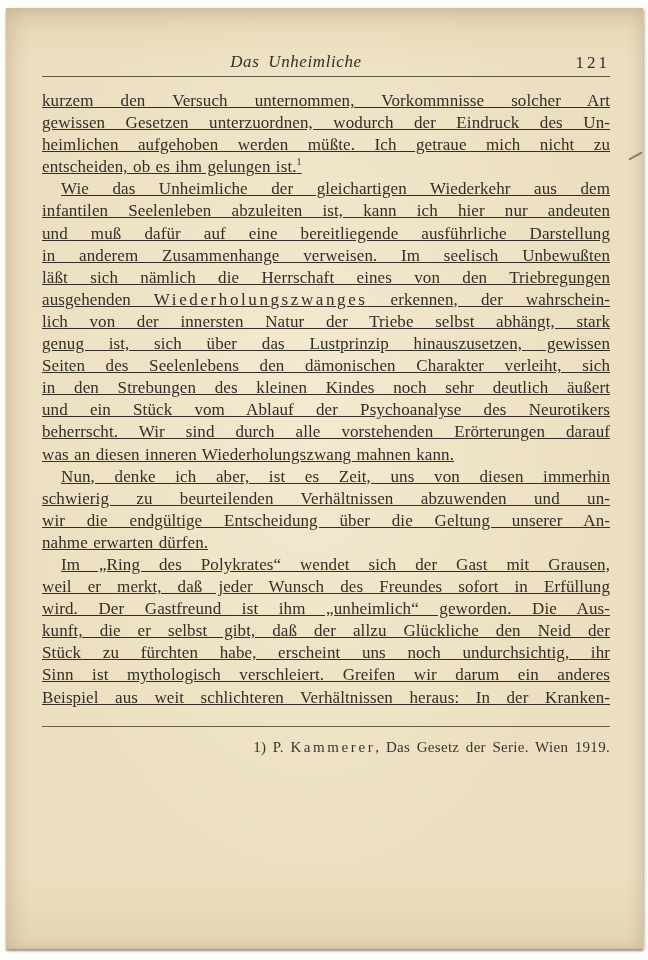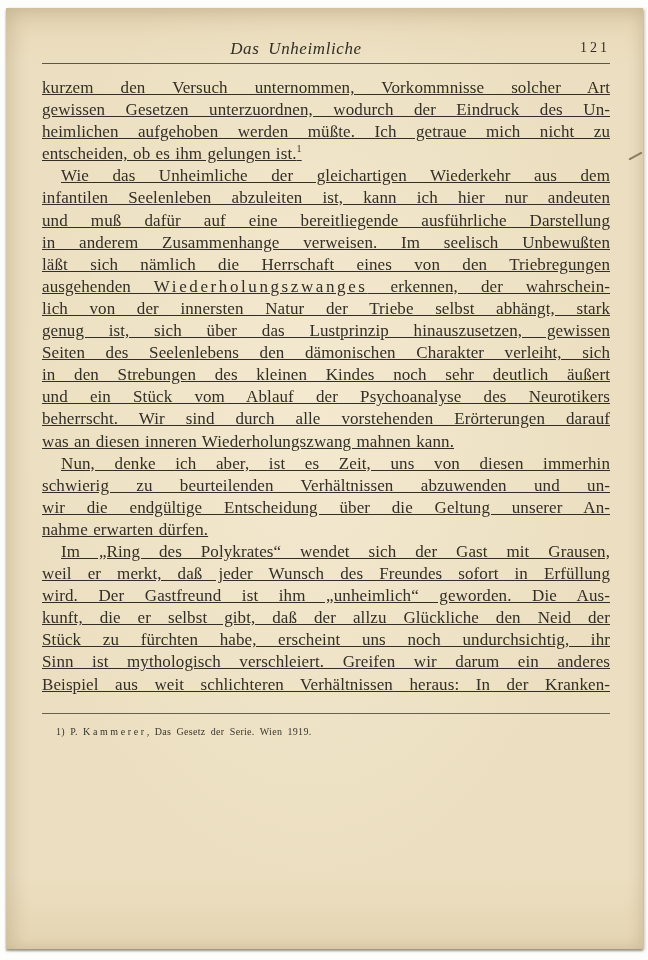--- a/index.html
+++ b/index.html
@@ -36,35 +36,35 @@
   }
   .text-column {
     position: relative;
     margin: 0 33px 0 36px;
     width: 568px;
     color: var(--ink);
   }
   
   .running-head {
     position: relative;
-    margin-top: 31px;
+    margin-top: 44px;
     height: 22px;
     font-size: 17px;
   }
   .running-head .head-title {
     position: absolute; left: 0; right: 0;
     text-align: center;
     transform: translateX(-30px);
     font-style: italic;
     letter-spacing: 0.6px;
     word-spacing: 4px;
   }
   .running-head .page-number {
     position: absolute; right: 0; top: 1px;
-    font-size: 14px;
+    font-size: 17px;
     letter-spacing: 3px;
   }
   .head-rule {
     margin-top: 2px;
     border-top: 1.4px solid var(--rule);
     height: 0;
     opacity: 0.85;
   }
   
   .body-text {
@@ -93,24 +93,25 @@
   
   .footnote-rule {
     margin-top: 17px;
     border-top: 1.2px solid var(--rule);
     height: 0;
     opacity: 0.8;
   }
   .footnote-text {
     margin-top: 12px;
     padding-left: 14px;
-    font-size: 10px;
+    font-size: 15px;
     letter-spacing: 0.3px;
     word-spacing: 2.5px;
     color: #3a362d;
+    text-align: right;
   }
   
   .ink-mark {
     position: absolute;
     left: 622px; top: 147px;
     width: 15px; height: 2px;
     background: #6b5d43;
     border-radius: 2px;
     transform: rotate(-28deg);
     opacity: 0.75;

